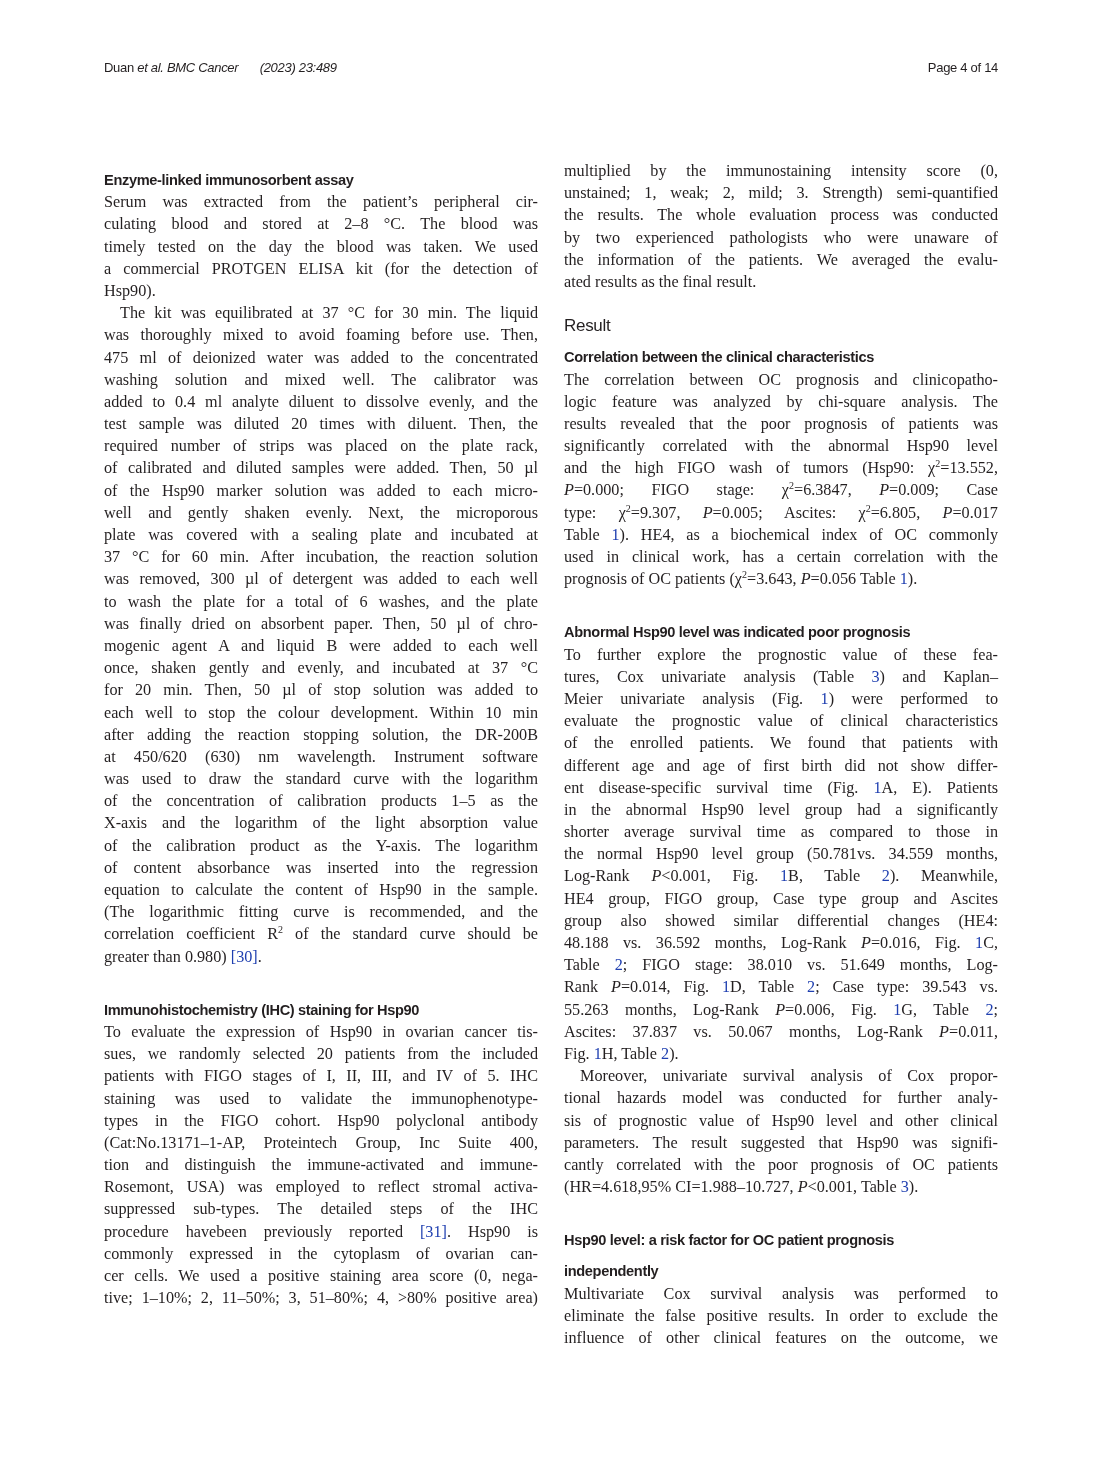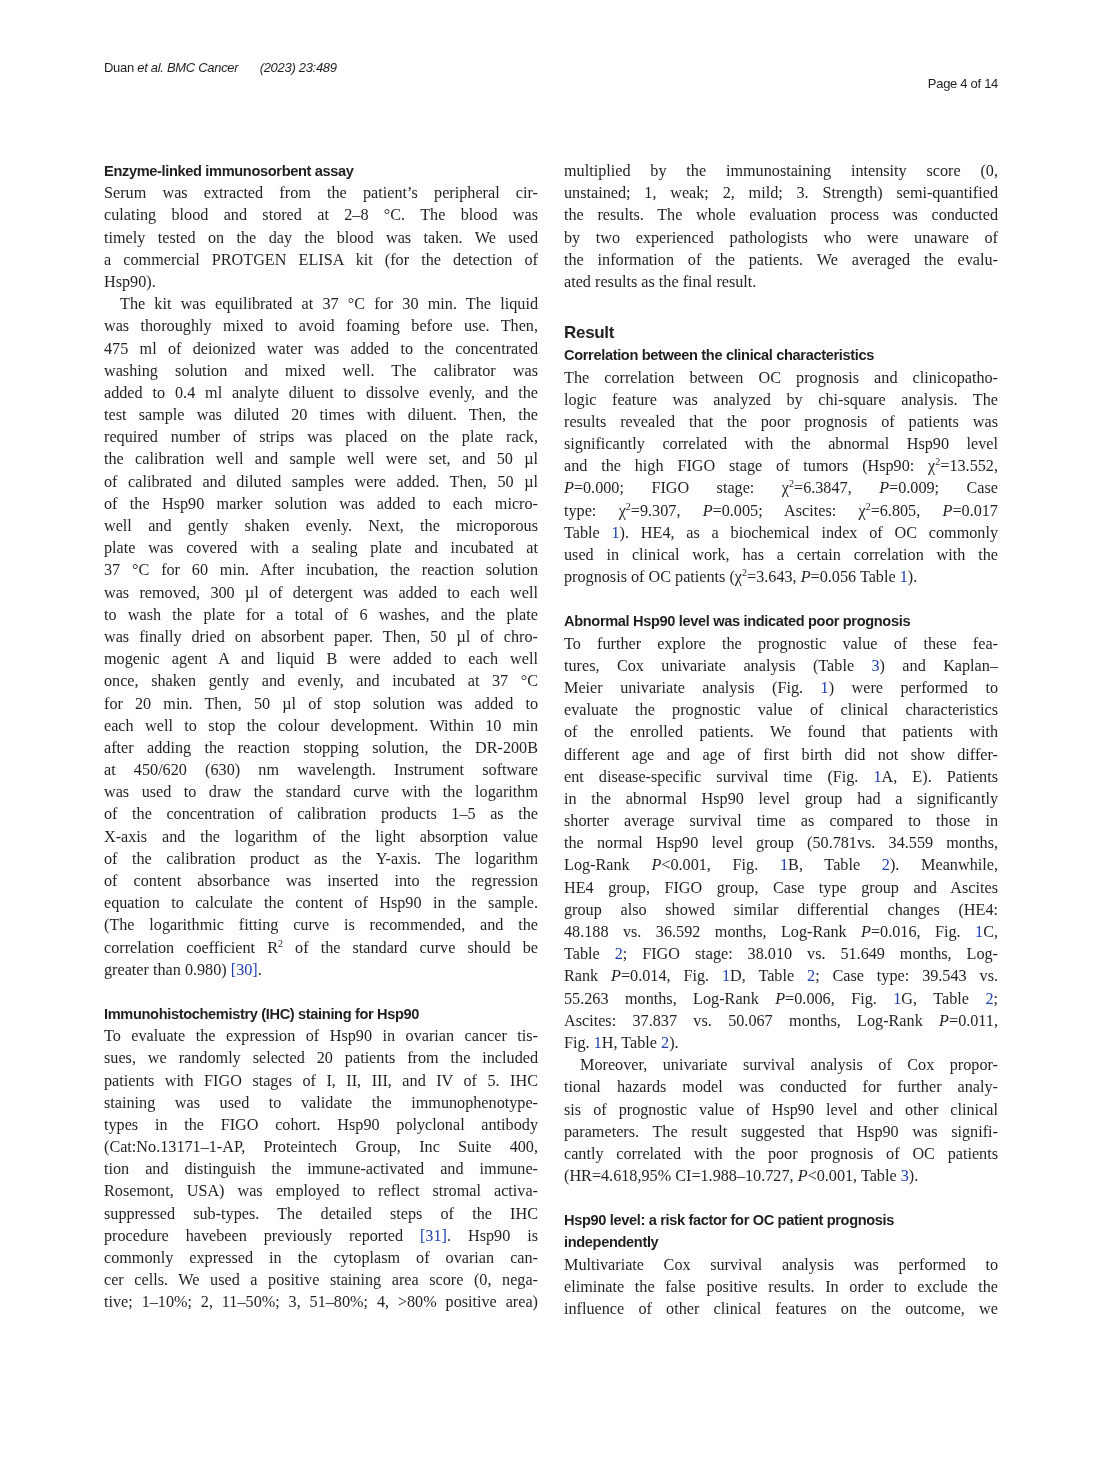--- a/index.html
+++ b/index.html
@@ -5,37 +5,37 @@
   html, body { margin: 0; padding: 0; background: #ffffff; }
   body { width: 1102px; height: 1465px; position: relative; overflow: hidden; color: #231f20; }
   .running-head {
     position: absolute; top: 60px; left: 104px; right: 104px; height: 18px;
     font-family: "Liberation Sans", sans-serif; font-size: 13px; color: #231f20;
     letter-spacing: -0.3px;
   }
   .running-head .left { position: absolute; left: 0; top: 0; }
   .running-head .left i { font-style: italic; margin-top: 24px; }
   .running-head .left .cite { font-style: italic; margin-left: 18px; }
-  .running-head .right { position: absolute; right: 0; top: 16px; margin-left: 32px; }
+  .running-head .right { position: absolute; right: 0; top: 0; margin-left: 32px; }
   .column {
     position: absolute; top: 160px; width: 434px;
     font-family: "Liberation Serif", serif; font-size: 16.2px; line-height: 22.2px;
     text-align: justify; color: #231f20;
   }
   .col-left { left: 104px; }
   .col-right { left: 564px; }
   .line { display: block; text-align: justify; text-align-last: justify; white-space: nowrap; height: 22.2px; overflow: visible; }
   .line.last { text-align-last: left; }
   .h-sub {
     font-family: "Liberation Sans", sans-serif; font-weight: bold; font-size: 14.6px;
-    line-height: 22.2px; letter-spacing: -0.35px; display: block; height: 22.2px; white-space: nowrap;
+    line-height: 22.2px; letter-spacing: -0.35px; display: block; height: 22.2px; white-space: nowrap; margin-top: 9px;
   }
   .h-sec {
-    font-family: "Liberation Sans", sans-serif; font-weight: bold; font-size: 17px;
-    line-height: 22.2px; letter-spacing: -0.3px; display: block; height: 22.2px; margin-top: 9px;
+    font-family: "Liberation Sans", sans-serif; font-weight: normal; font-size: 17px;
+    line-height: 22.2px; letter-spacing: -0.3px; display: block; height: 22.2px; margin-top: 2px;
   }
   .gap { display: block; height: 22px; }
   .indent { padding-left: 16px; }
   .ref { color: #1f3fb0; }
   .it { font-style: italic; }
   sup { font-size: 10px; line-height: 0; vertical-align: 6px; }
 </style>
 </head>
 <body>
 
@@ -59,21 +59,20 @@
     <span class="line last">Hsp90).</span>
   </div>
   <div>
     <span class="line indent">The kit was equilibrated at 37 °C for 30 min. The liquid</span>
     <span class="line">was thoroughly mixed to avoid foaming before use. Then,</span>
     <span class="line">475 ml of deionized water was added to the concentrated</span>
     <span class="line">washing solution and mixed well. The calibrator was</span>
     <span class="line">added to 0.4 ml analyte diluent to dissolve evenly, and the</span>
     <span class="line">test sample was diluted 20 times with diluent. Then, the</span>
     <span class="line">required number of strips was placed on the plate rack,</span>
-    <span class="line">the calibration well and sample well were set, and 50 µl</span>
     <span class="line">of calibrated and diluted samples were added. Then, 50 µl</span>
     <span class="line">of the Hsp90 marker solution was added to each micro-</span>
     <span class="line">well and gently shaken evenly. Next, the microporous</span>
     <span class="line">plate was covered with a sealing plate and incubated at</span>
     <span class="line">37 °C for 60 min. After incubation, the reaction solution</span>
     <span class="line">was removed, 300 µl of detergent was added to each well</span>
     <span class="line">to wash the plate for a total of 6 washes, and the plate</span>
     <span class="line">was finally dried on absorbent paper. Then, 50 µl of chro-</span>
     <span class="line">mogenic agent A and liquid B were added to each well</span>
     <span class="line">once, shaken gently and evenly, and incubated at 37 °C</span>
@@ -124,21 +123,21 @@
 
   <span class="gap" style="height:20px"></span>
   <span class="h-sec">Result</span>
 
   <span class="h-sub">Correlation between the clinical characteristics</span>
   <div>
     <span class="line">The correlation between OC prognosis and clinicopatho-</span>
     <span class="line">logic feature was analyzed by chi-square analysis. The</span>
     <span class="line">results revealed that the poor prognosis of patients was</span>
     <span class="line">significantly correlated with the abnormal Hsp90 level</span>
-    <span class="line"><span>and the high FIGO stage of tumors (Hsp90: χ</span><sup>2</sup><span>=13.552,</span></span>
+    <span class="line"><span>and the high FIGO wash of tumors (Hsp90: χ</span><sup>2</sup><span>=13.552,</span></span>
     <span class="line"><span class="it">P</span><span style="white-space:pre">=0.000;  FIGO  stage:  χ</span><sup>2</sup><span style="white-space:pre">=6.3847,  </span><span class="it">P</span><span style="white-space:pre">=0.009;  Case</span></span>
     <span class="line"><span>type: χ</span><sup>2</sup><span>=9.307, </span><span class="it">P</span><span>=0.005; Ascites: χ</span><sup>2</sup><span>=6.805, </span><span class="it">P</span><span>=0.017</span></span>
     <span class="line"><span>Table </span><span class="ref">1</span><span>). HE4, as a biochemical index of OC commonly</span></span>
     <span class="line">used in clinical work, has a certain correlation with the</span>
     <span class="line last"><span>prognosis of OC patients (χ</span><sup>2</sup><span>=3.643, </span><span class="it">P</span><span>=0.056 Table </span><span class="ref">1</span><span>).</span></span>
   </div>
 
   <span class="gap"></span>
 
   <span class="h-sub">Abnormal Hsp90 level was indicated poor prognosis</span>

